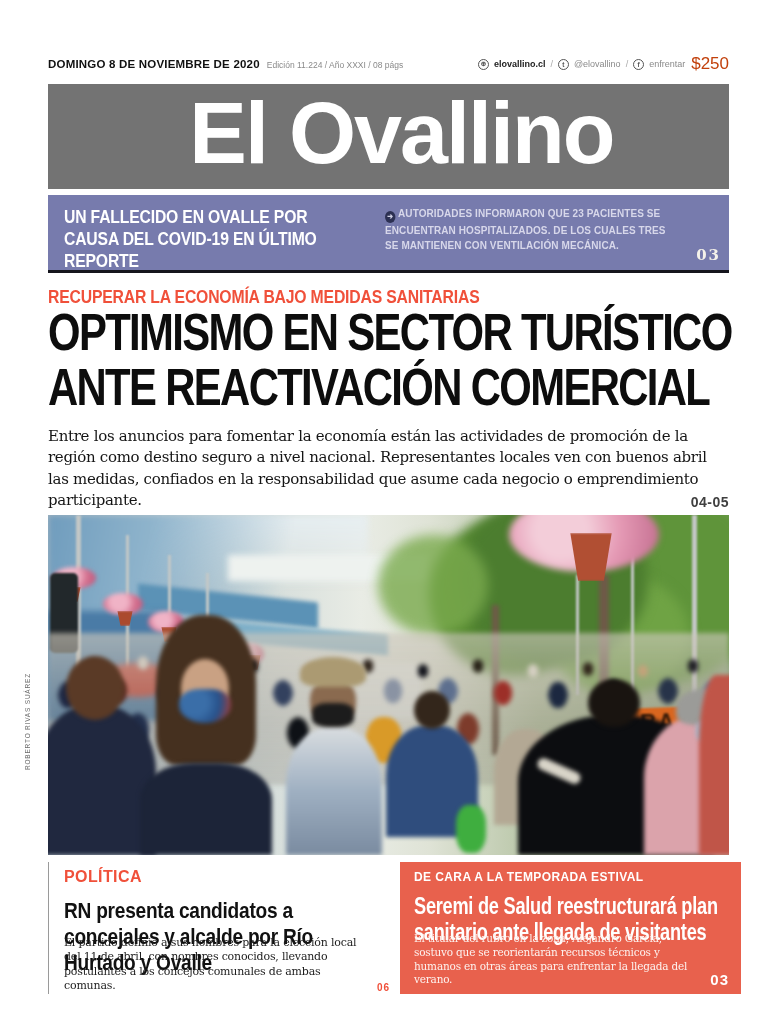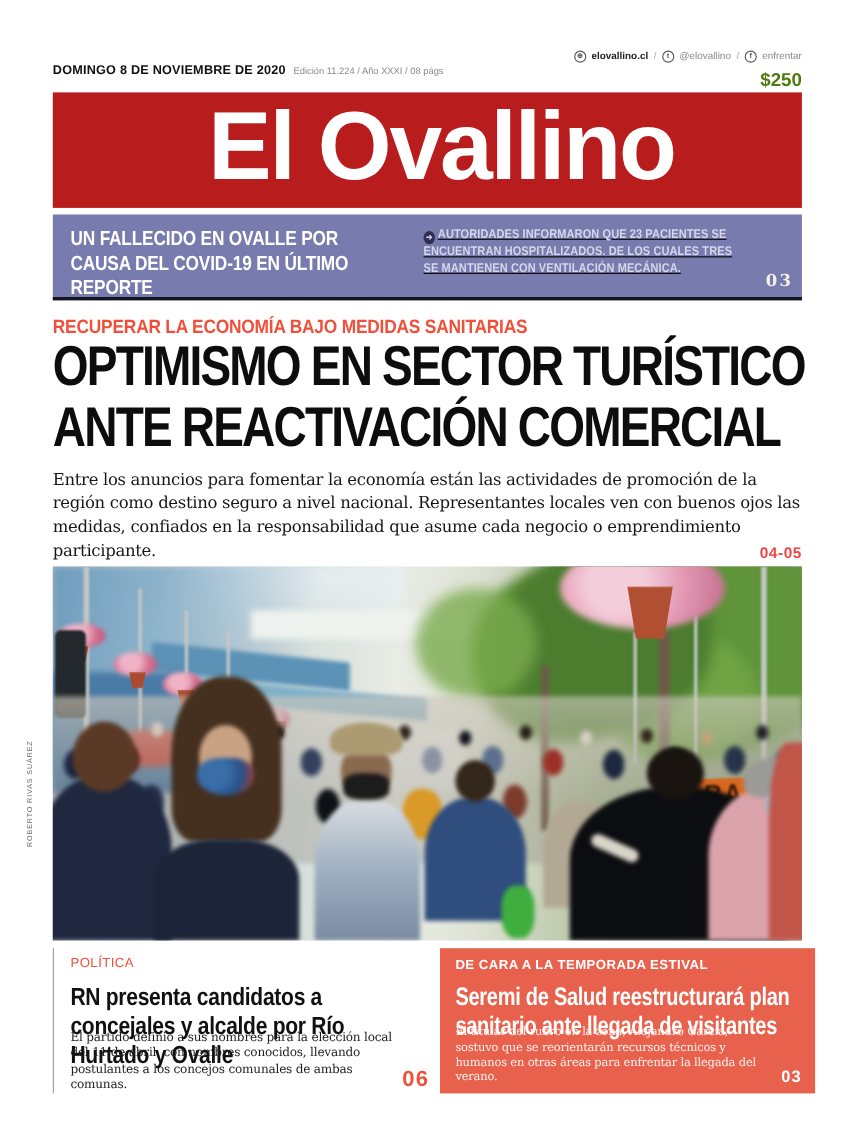--- a/index.html
+++ b/index.html
@@ -6,58 +6,58 @@
   html,body { width:768px; }
   body { font-family:"Liberation Sans", sans-serif; background:#ffffff; }
   .page { position:relative; width:768px; height:1033px; background:#fff; overflow:hidden; }
   .content { position:absolute; left:48px; width:681px; }
 
   
   .topbar { top:52px; height:24px; display:flex; justify-content:space-between; align-items:center; }
   .tb-left { display:flex; align-items:baseline; gap:7px; }
   .tb-date { font-size:11.5px; font-weight:bold; color:#111; letter-spacing:.2px; }
   .tb-edition { font-size:8.5px; color:#8a8a8a; }
-  .tb-right { display:flex; align-items:flex-end; gap:6px;flex-direction:column; }
+  .tb-right { display:flex; align-items:center; gap:6px; }
   .tb-social { display:flex; align-items:center; gap:5px; font-size:9px; color:#8a8a8a; }
   .tb-site { font-weight:bold; color:#222; }
   .tb-sep { color:#aaa; }
   .circ-icon { display:inline-flex; width:11px; height:11px; border:1px solid #555; border-radius:50%;
                align-items:center; justify-content:center; font-size:6.5px; color:#555; font-weight:bold; }
-  .tb-price { font-size:17px; font-weight:bold; color:#4d7c0f; margin-left:14px; }
-
-  
-  .masthead { top:84px; height:105px; background:#b91c1c; display:flex; align-items:center; justify-content:center;padding-left:26px; }
+  .tb-price { font-size:17px; font-weight:normal; color:#c2410c; margin-left:0; }
+
+  
+  .masthead { top:84px; height:105px; background:#737373; display:flex; align-items:center; justify-content:center;padding-left:26px; }
   .masthead-title { color:#fff; font-weight:bold; font-size:88px; letter-spacing:-2px;
                     transform:scaleX(.98); line-height:1; padding-bottom:8px; }
 
   
   .banner { top:195px; height:78px; background:#777bad; border-bottom:3px solid #15151d;
             display:flex; padding:11px 14px 8px 16px; position:absolute; }
   .banner-headline { width:400px; margin-right:-60px; transform:scaleX(.85); transform-origin:left top;
                      color:#fff; font-weight:bold; font-size:18.5px; line-height:1.18;
                      letter-spacing:-.2px; }
-  .banner-right { position:relative; width:330px; margin-left:26px;text-decoration:underline; }
+  .banner-right { position:relative; width:330px; margin-left:26px; }
   .banner-summary { width:330px; transform:scaleX(.87); transform-origin:left top;
                     color:#d7d7ea; font-weight:bold; font-size:11.5px; line-height:1.3; letter-spacing:.1px; }
   .arrow-icon { display:inline-flex; width:12px; height:12px; background:#2c3052; border-radius:50%;
                 color:#cfd0e4; font-size:8px; align-items:center; justify-content:center;
                 vertical-align:-2px; margin-right:3px; }
   .banner-page { position:absolute; right:-6px; bottom:-2px; color:#f5f2ea; font-family:"DejaVu Serif", serif;
                  font-weight:bold; font-size:15px; letter-spacing:2px; }
 
   
   .kicker { top:287px; color:#f0503a; font-weight:bold; font-size:17.5px; letter-spacing:-.2px;
             transform:scaleX(.9); transform-origin:left top; white-space:nowrap; }
   .headline { top:306px;text-align:center; }
   .headline .hl { font-size:51px; font-weight:bold; color:#0d0d0d; line-height:1.07;
                   letter-spacing:-2px; transform:scaleX(.82); transform-origin:left top; white-space:nowrap; }
   .lead { top:426px; width:681px; font-family:"DejaVu Serif", serif; font-size:15px; line-height:1.42;
           color:#151515; position:absolute; letter-spacing:-.3px; }
   .lead-pages { position:absolute; right:0; bottom:-2px; font-family:"Liberation Sans",sans-serif;
-                color:#ef4444; font-weight:bold; font-size:14px; letter-spacing:.5px; }
+                color:#404040; font-weight:bold; font-size:14px; letter-spacing:.5px; }
 
   
   .photo-wrap { top:515px; height:340px; }
   .photo { position:relative; width:681px; height:340px; overflow:hidden; background:
            linear-gradient(90deg,#a9b6bf 0%,#cfd9d8 28%,#e9ece5 46%,#dfe3d6 56%,#b6c4a4 72%,#90a682 100%); }
   .photo * { position:absolute; }
   .ly-buildings { left:0; top:0; width:320px; height:190px; filter:blur(3px);
       background:
         linear-gradient(100deg,#6f9cbd 0%,#8fb4cc 30%,rgba(143,180,204,0) 70%),
         linear-gradient(180deg,rgba(230,238,242,.9) 0%,rgba(230,238,242,0) 40%);}
@@ -156,26 +156,26 @@
   .f-pink   { left:596px; bottom:0; width:124px; height:140px; background:#dba3ab; border-radius:45% 45% 0 0;}
   .f-cap    { left:628px; bottom:130px; width:58px; height:36px; background:#9b9b98; border-radius:50% 50% 30% 30%;}
   .f-pmask  { left:648px; bottom:112px; width:30px; height:24px; background:#9fb8cc; border-radius:40%;}
   .f-redge  { right:-14px; bottom:0; width:44px; height:180px; background:#c05548; border-radius:40% 0 0 0;}
   .photo-credit { position:absolute; left:-17px; bottom:85px; transform:rotate(-90deg); transform-origin:left bottom;
                   font-size:6.5px; color:#6a6a6a; letter-spacing:.8px; white-space:nowrap; }
 
   
   .bottom { top:862px; display:flex; }
   .story-left { width:328px; border-left:1px solid #9a9a9a; padding:6px 10px 0 15px; position:relative; height:132px; }
-  .sl-section { color:#f0503a; font-weight:normal; font-size:12px; letter-spacing:.4px; }
+  .sl-section { color:#f0503a; font-weight:bold; font-size:16px; letter-spacing:.4px; }
   .sl-headline { margin-top:12px; width:356px; margin-right:-54px; transform:scaleX(.85); transform-origin:left top;
                  font-size:22.5px; font-weight:bold; color:#111; line-height:1.16; letter-spacing:-.3px; }
   .sl-summary { position:absolute; left:15px; right:-14px; bottom:0; font-family:"DejaVu Serif", serif;
                 font-size:11px; line-height:1.32; color:#1c1c1c; letter-spacing:-.2px; padding-right:30px; }
-  .sl-page { position:absolute; right:0; bottom:0; color:#f0503a; font-weight:bold; font-size:20px;
+  .sl-page { position:absolute; right:0; bottom:0; color:#f0503a; font-weight:bold; font-size:10px;
              font-family:"Liberation Sans",sans-serif; letter-spacing:1px; }
   .story-right { margin-left:24px; width:341px; height:132px; background:#e8614d; padding:8px 13px 8px 14px;
                  position:relative; }
   .sr-kicker { color:#fff; font-weight:bold; font-size:12px; letter-spacing:.4px; }
   .sr-headline { margin-top:9px; width:396px; transform:scaleX(.79); transform-origin:left top;
                  font-size:23px; font-weight:bold; color:#fff; line-height:1.15; letter-spacing:-.3px; }
   .sr-summary { position:absolute; left:14px; right:12px; bottom:7px; font-family:"DejaVu Serif", serif;
                 font-size:10.5px; line-height:1.3; color:#fdf2ef; letter-spacing:-.2px; padding-right:32px; }
   .sr-page { position:absolute; right:12px; bottom:6px; color:#fff; font-weight:bold; font-size:15px;
              font-family:"Liberation Sans",sans-serif; letter-spacing:1px; }
@@ -216,21 +216,21 @@
       <span class="banner-page">03</span>
     </div>
   </div>
 
   <div class="content kicker" style="position:absolute;">RECUPERAR LA ECONOMÍA BAJO MEDIDAS SANITARIAS</div>
   <div class="content headline" style="position:absolute;">
     <div class="hl">OPTIMISMO EN SECTOR TURÍSTICO</div>
     <div class="hl">ANTE REACTIVACIÓN COMERCIAL</div>
   </div>
   <div class="content lead">
-    <span>Entre los anuncios para fomentar la economía están las actividades de promoción de la región como destino seguro a nivel nacional. Representantes locales ven con buenos ojos las medidas, confiados en la responsabilidad que asume cada negocio o emprendimiento participante.</span>
+    <span>Entre los anuncios para fomentar la economía están las actividades de promoción de la región como destino seguro a nivel nacional. Representantes locales ven con buenos abril las medidas, confiados en la responsabilidad que asume cada negocio o emprendimiento participante.</span>
     <span class="lead-pages">04-05</span>
   </div>
 
   <div class="content photo-wrap" style="position:absolute;">
     <div class="photo-credit">ROBERTO RIVAS SUÁREZ</div>
     <div class="photo">
       <div class="ly-buildings"></div>
       <div class="awning1"></div>
       <div class="awning2"></div>
       <div class="bluewall"></div>

